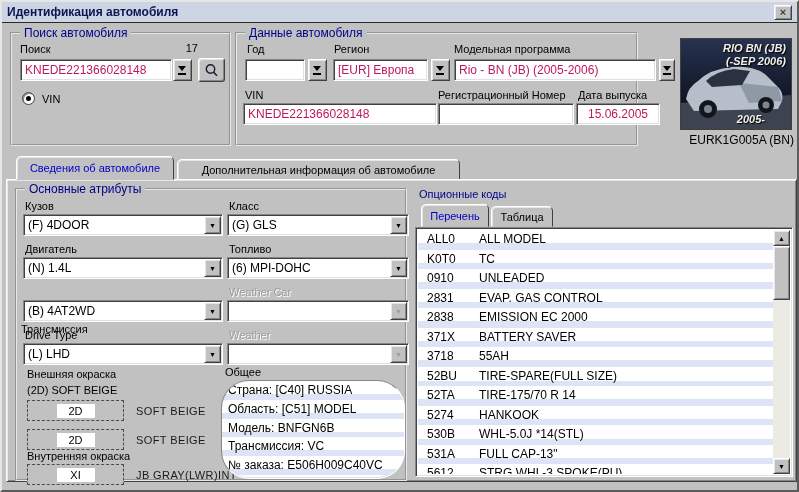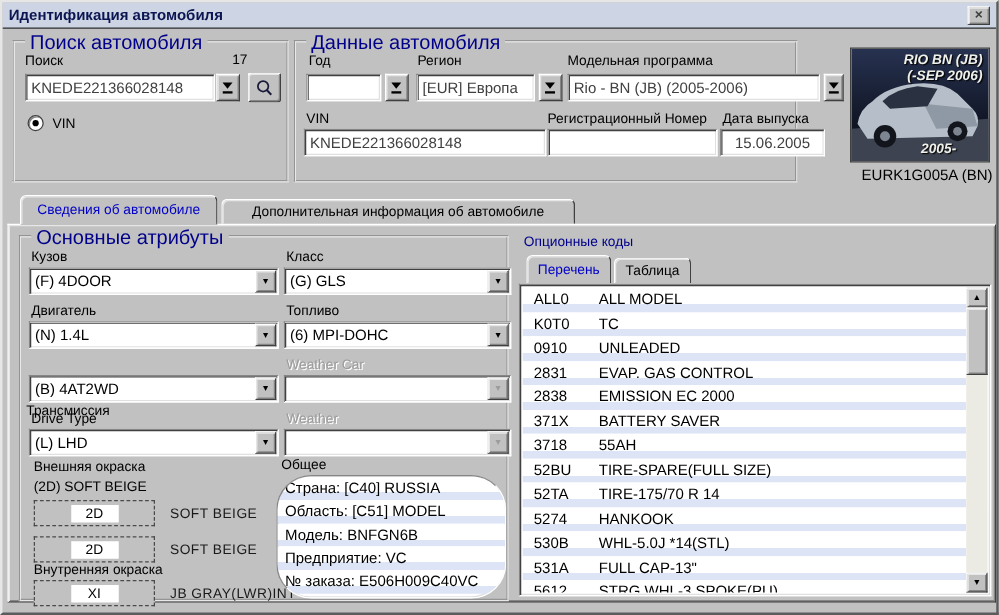--- a/index.html
+++ b/index.html
@@ -18,24 +18,24 @@
                text-align:center; color:#404040; font-weight:bold; cursor:default; }
   
   .raised { background:#c1c1c1; border:1px solid;
             border-color:#ffffff #404040 #404040 #ffffff;
             box-shadow: inset 1px 1px 0 #e6e6e6, inset -1px -1px 0 #868686; }
   .sunken { background:#ffffff; border:1px solid;
             border-color:#868686 #ffffff #ffffff #868686;
             box-shadow: inset 1px 1px 0 #404040, inset -1px -1px 0 #e0e0e0; }
   .groupbox { position:absolute; border:2px groove #e8e8e8; }
   .gcaption { position:absolute; top:-8px; left:8px; background:#c1c1c1; padding:0 4px;
-              font-size:16px; color:#00008b; white-space:nowrap; }
+              font-size:12px; color:#00008b; white-space:nowrap; }
   .lbl { position:absolute; font-size:11px; color:#000; white-space:nowrap; }
   .lbl.dis { color:#9c9c9c; text-shadow:1px 1px 0 #ffffff; }
-  .edit { position:absolute; font-size:12px; color:#404040; padding:3px 4px 0; white-space:nowrap; overflow:hidden; }
+  .edit { position:absolute; font-size:12px; color:#be185d; padding:3px 4px 0; white-space:nowrap; overflow:hidden; }
   .edit.center { text-align:center; }
   .ddbtn { position:absolute; display:flex; align-items:center; justify-content:center; cursor:default; }
   .combo { position:absolute; display:flex; height:22px; background:#fff; border:1px solid;
            border-color:#868686 #ffffff #ffffff #868686;
            box-shadow: inset 1px 1px 0 #404040, inset -1px -1px 0 #e0e0e0; }
   .combo-text { flex:1; font-size:12px; padding:3px 0 0 4px; white-space:nowrap; overflow:hidden; }
   .combo-btn { width:17px; margin:1px; background:#c1c1c1; border:1px solid;
                border-color:#ffffff #404040 #404040 #ffffff;
                box-shadow: inset 1px 1px 0 #e6e6e6, inset -1px -1px 0 #868686;
                display:flex; align-items:center; justify-content:center;
@@ -257,21 +257,21 @@
             </div>
             <span class="sw-name">JB GRAY(LWR)INT</span>
           </div>
         </div>
 
       <span class="lbl" style="left:208px; top:176px;">Общее</span>
       <div id="general-box" class="genbox sunken" style="left:204px; top:190px; width:184px; height:99px;border-radius:28px;">
           <div class="gen-line">Страна: [C40]  RUSSIA</div>
           <div class="gen-line">Область: [C51]  MODEL</div>
           <div class="gen-line">Модель: BNFGN6B</div>
-          <div class="gen-line">Предприятие: VC</div>
+          <div class="gen-line">Трансмиссия: VC</div>
           <div class="gen-line">№ заказа: E506H009C40VC</div>
         </div>
     </div>
 
     <span class="lbl" style="left:412px; top:8px; color:#00008b;">Опционные коды</span>
     <div class="tab active" style="left:414px; top:24px; width:68px; height:23px;">Перечень</div>
     <div class="tab" style="left:484px; top:26px; width:62px; height:21px;">Таблица</div>
 
     <div class="optlist sunken" style="left:408px; top:47px; width:378px; height:250px;">
       <div class="opt-rows" id="options-list">

